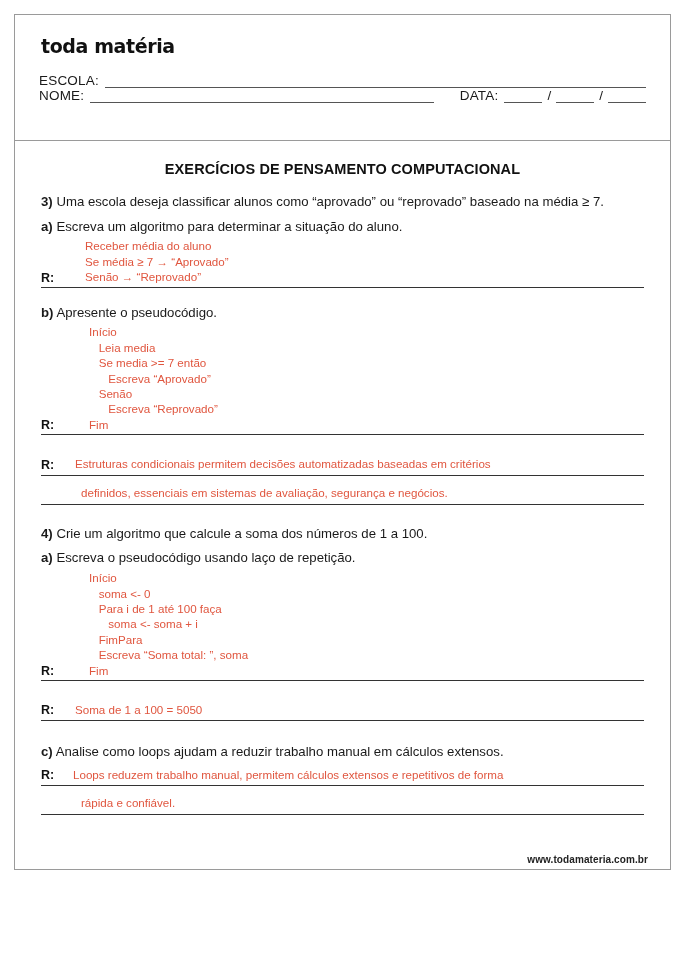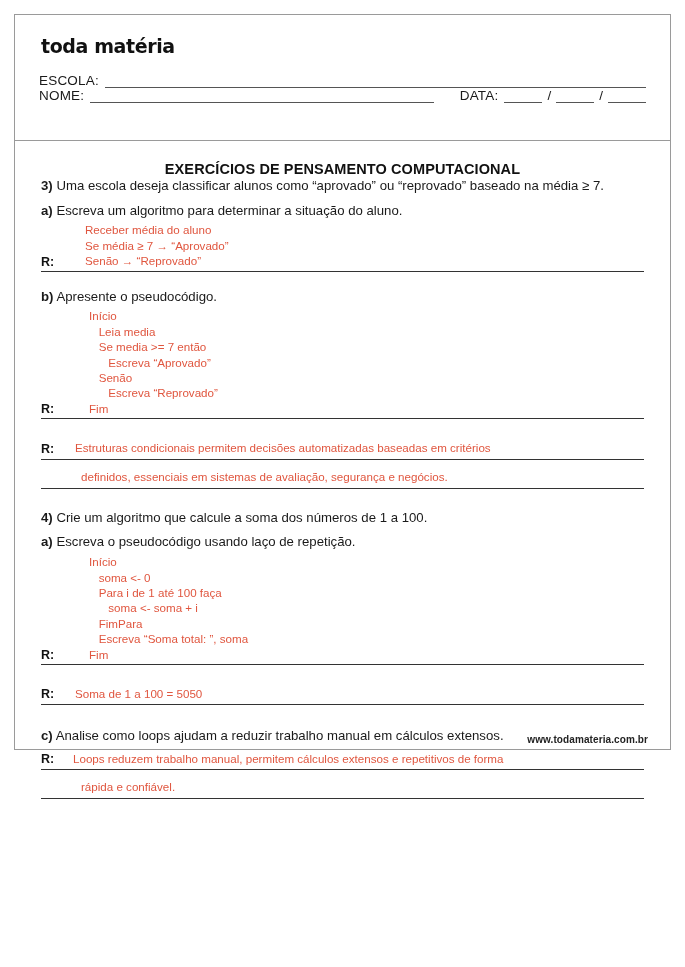--- a/index.html
+++ b/index.html
@@ -15,21 +15,21 @@
     color: #1a1a1a;
     position: relative;
     overflow: hidden;
   }
 
   .page {
     position: absolute;
     left: 14px;
     top: 14px;
     width: 657px;
-    height: 736px;
+    height: 856px;
     border: 1px solid #9a9a9a;
     background: #fff;
   }
 
   
   .header {
     border-bottom: 1px solid #9a9a9a;
     padding: 18px 24px 10px 24px;
     height: 126px;
   }
@@ -74,20 +74,21 @@
 
   
   .content {
     padding: 20px 26px 0 26px;
   }
   .exercise-title {
     text-align: center;
     font-weight: bold;
     font-size: 14.5px;
     letter-spacing: 0.1px;
+    margin-bottom: 16px;
     color: #111;
   }
 
   .q-text {
     font-size: 13.2px;
     line-height: 1.42;
     margin: 0 0 2px 0;
     color: #1a1a1a;
   }
   .q-text b { font-weight: bold; }

